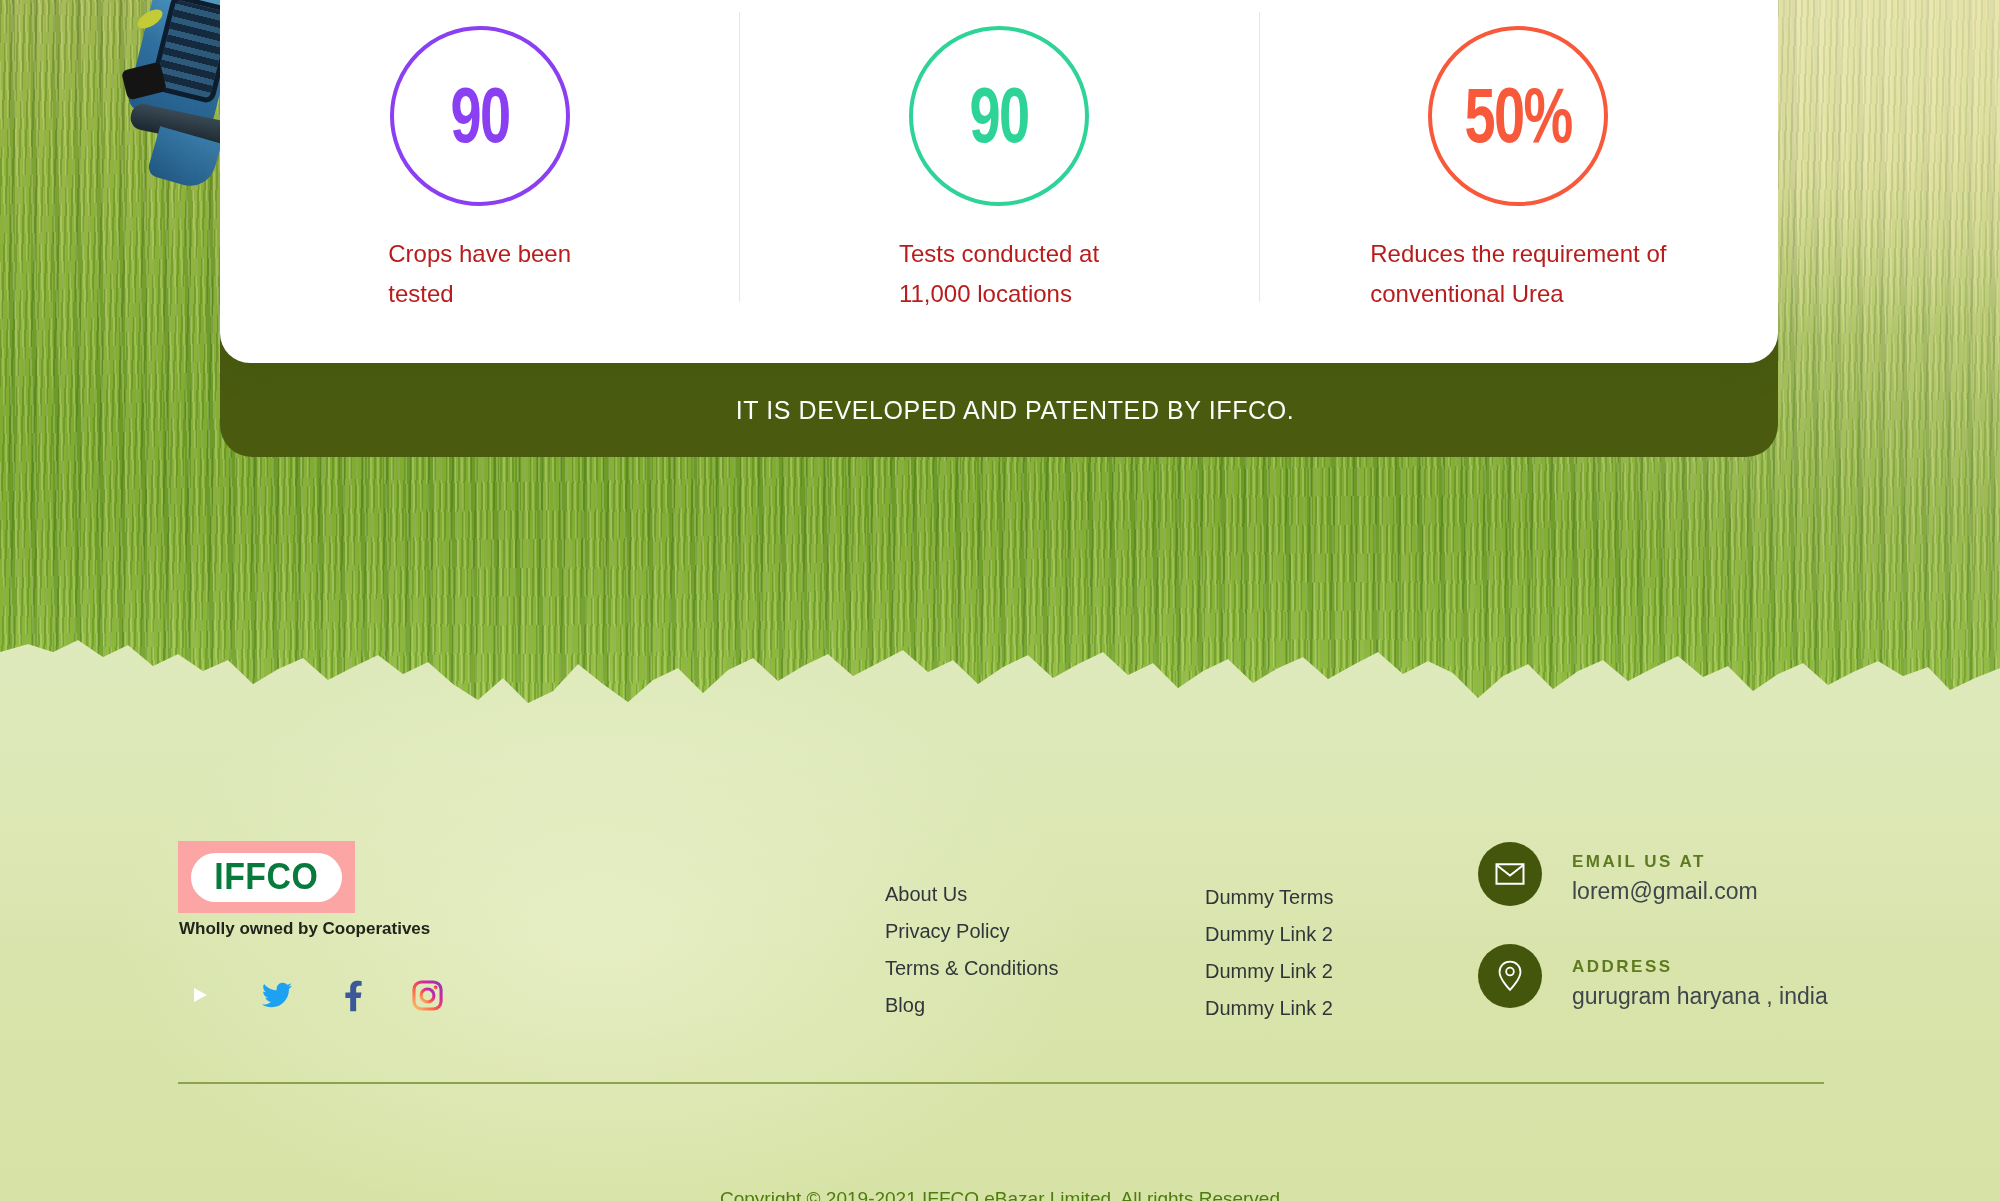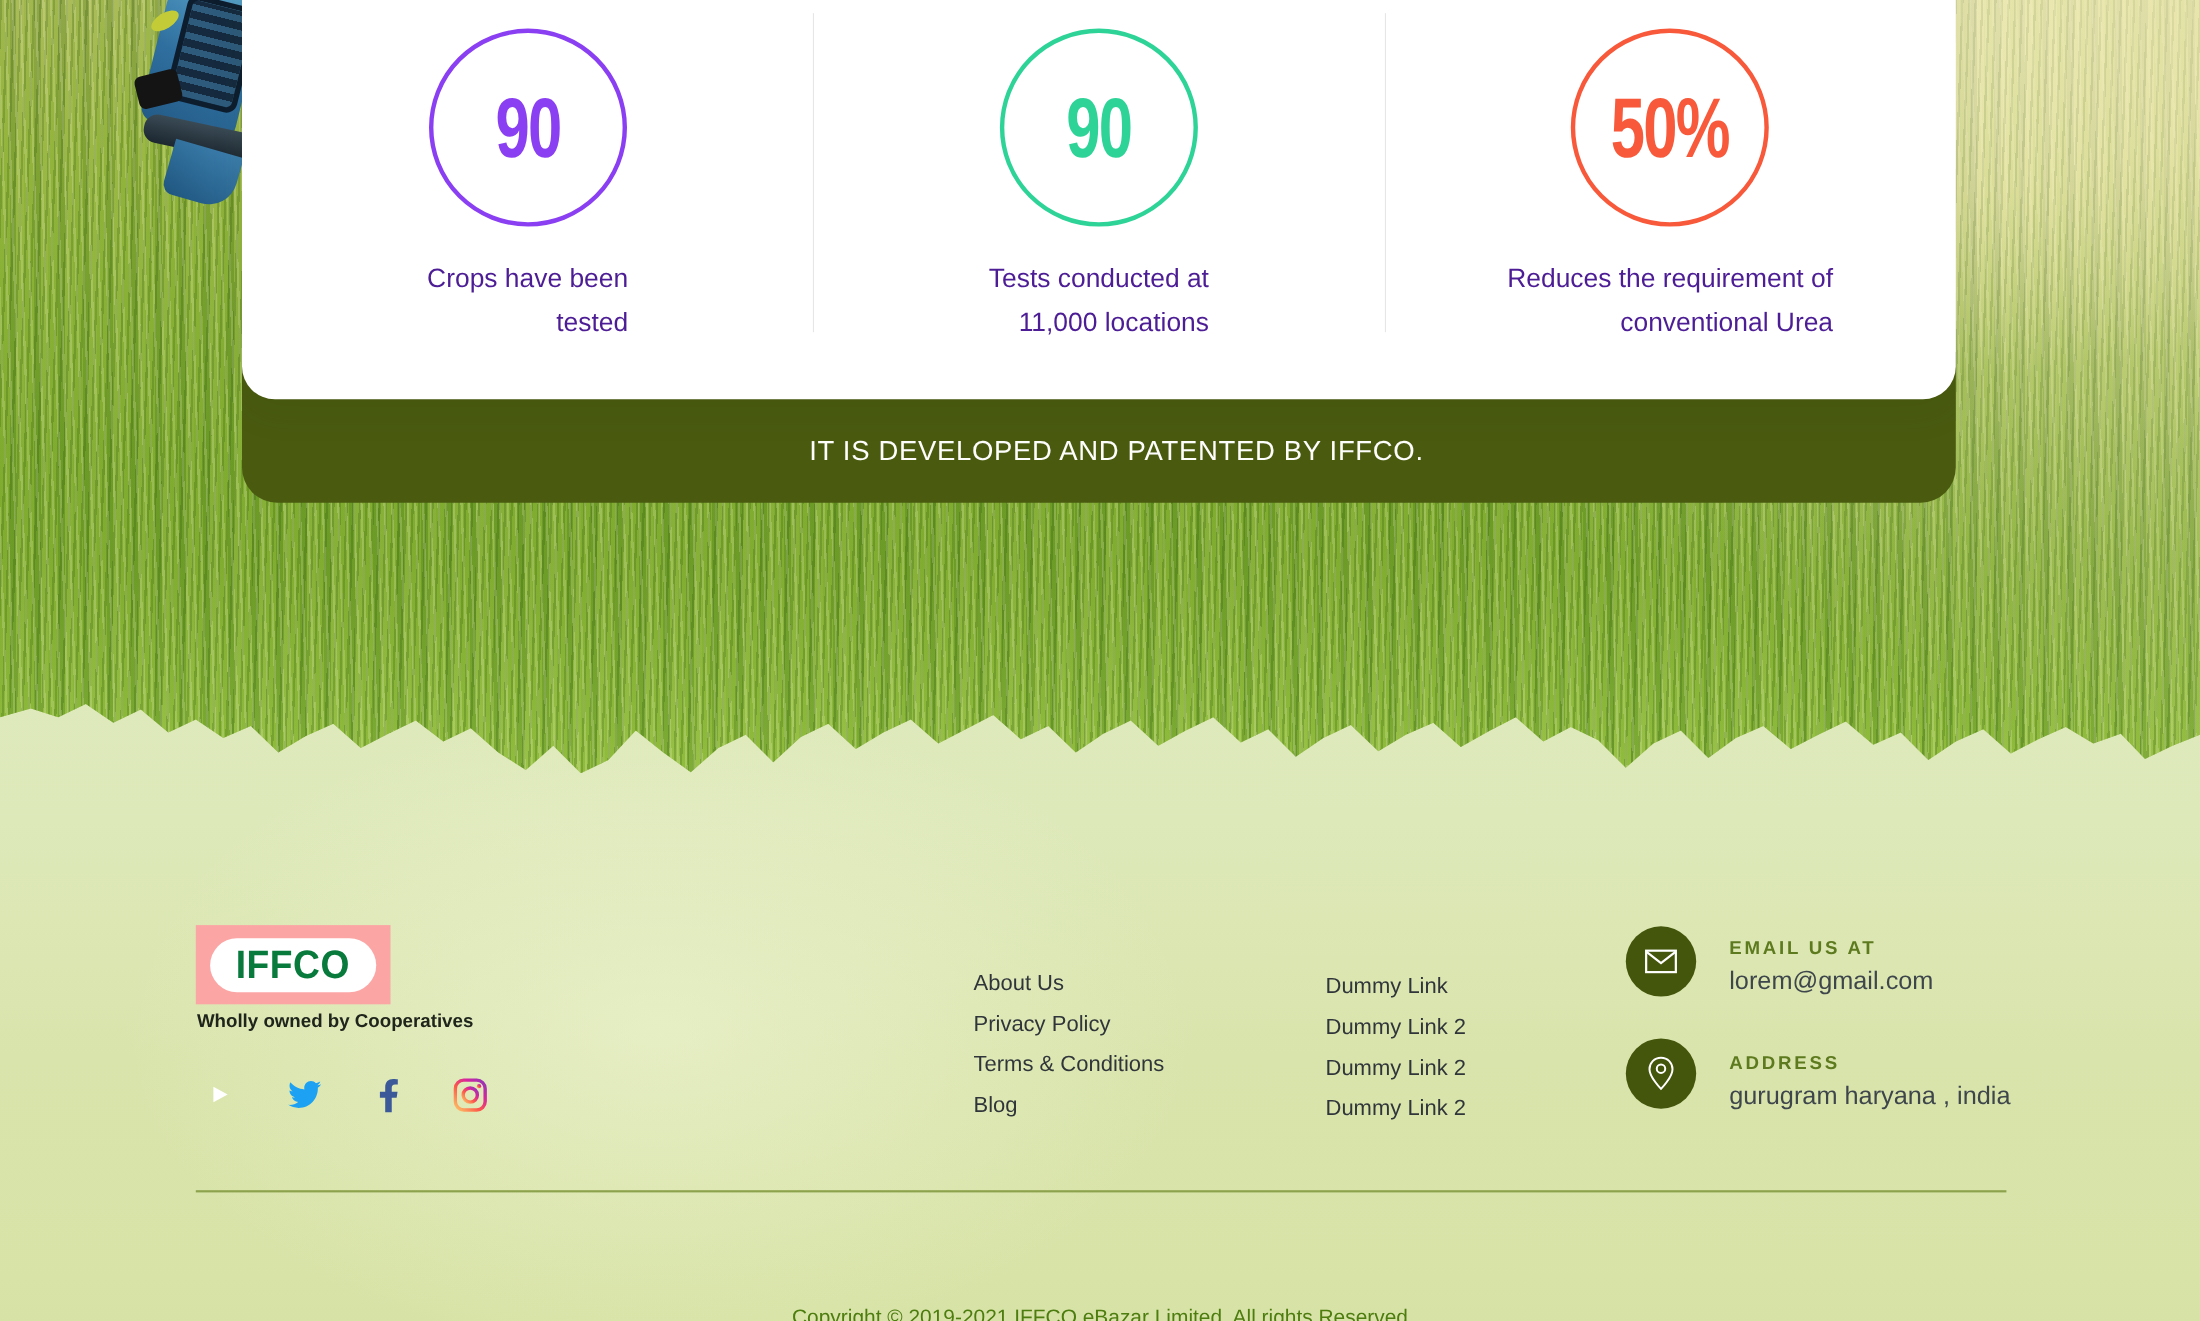--- a/index.html
+++ b/index.html
@@ -70,21 +70,21 @@
   }
   .stats{position:absolute;left:0;top:86px;width:100%;display:flex;}
   .stat{flex:1;display:flex;flex-direction:column;align-items:center;}
   .stat-divider{position:absolute;top:72px;width:1px;height:290px;background:#e6e6e6;}
   .stat-divider.d1{left:519px;} .stat-divider.d2{left:1039px;}
   .stat-circle{
     width:172px;height:172px;border-radius:50%;border:4px solid currentColor;
     display:flex;align-items:center;justify-content:center;
   }
   .stat-value{font-size:70px;font-weight:700;transform:scale(.80,1.10);letter-spacing:-2px;}
-  .stat-label{margin-top:28px;text-align:right;color:#4c1d95;font-size:24px;line-height:40px;}
+  .stat-label{margin-top:28px;text-align:left;color:#b91c1c;font-size:24px;line-height:40px;}
   
   .footer{position:absolute;inset:0;z-index:3;}
   .logo-box{position:absolute;left:178px;top:841px;width:177px;height:72px;background:#fca5a5;
     display:flex;align-items:center;justify-content:center;}
   .logo-pill{width:151px;height:49px;background:#ffffff;border-radius:26px;display:flex;align-items:center;justify-content:center;}
   .logo-text{color:#077a3c;font-size:36px;font-weight:800;letter-spacing:.5px;transform:scaleX(.94);}
   .logo-tagline{position:absolute;left:179px;top:919px;font-size:17px;font-weight:600;color:#20251c;}
   .social{position:absolute;left:178px;top:980px;height:36px;}
   .social a{position:absolute;top:0;display:block;}
   .s-youtube{left:0;} .s-twitter{left:82px;} .s-facebook{left:166px;} .s-instagram{left:234px;}
@@ -197,21 +197,21 @@
     </a>
   </div>
 
   <div class="nav-col nav1">
     <a class="nav-link">About Us</a>
     <a class="nav-link">Privacy Policy</a>
     <a class="nav-link">Terms &amp; Conditions</a>
     <a class="nav-link">Blog</a>
   </div>
   <div class="nav-col nav2">
-    <a class="nav-link">Dummy Link</a>
+    <a class="nav-link">Dummy Terms</a>
     <a class="nav-link">Dummy Link 2</a>
     <a class="nav-link">Dummy Link 2</a>
     <a class="nav-link">Dummy Link 2</a>
   </div>
 
   <div class="contact-circle cc-email">
     <svg width="30" height="24" viewBox="0 0 24 18">
       <rect x="1.2" y="1.2" width="21.6" height="15.6" fill="none" stroke="#ffffff" stroke-width="1.6"></rect>
       <path d="M1.5 2 L12 10.2 L22.5 2" fill="none" stroke="#ffffff" stroke-width="1.6"></path>
     </svg>

